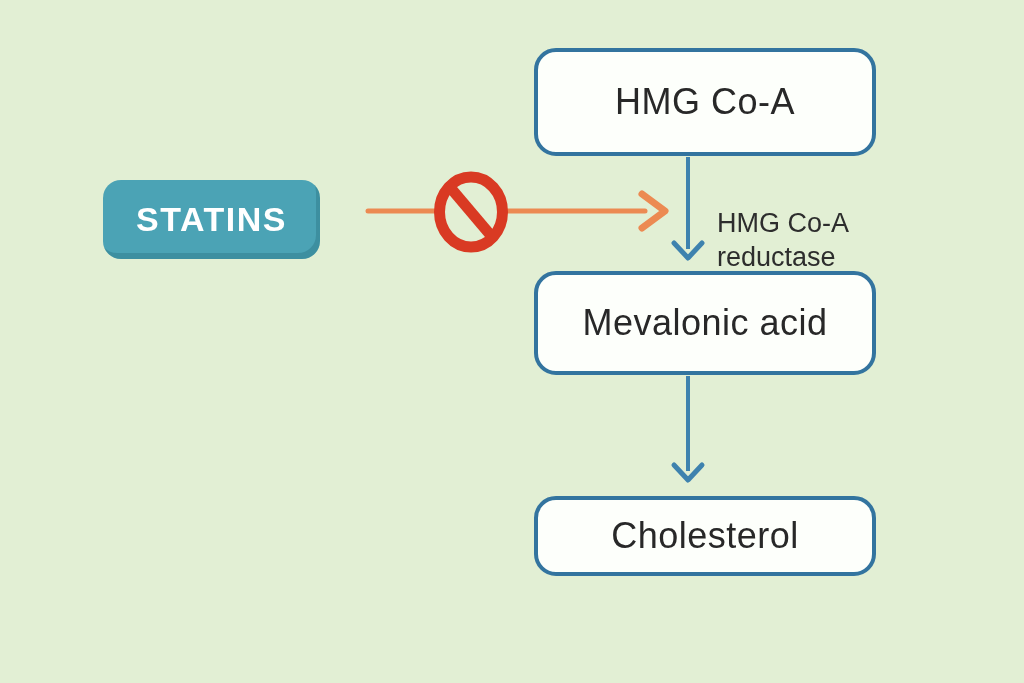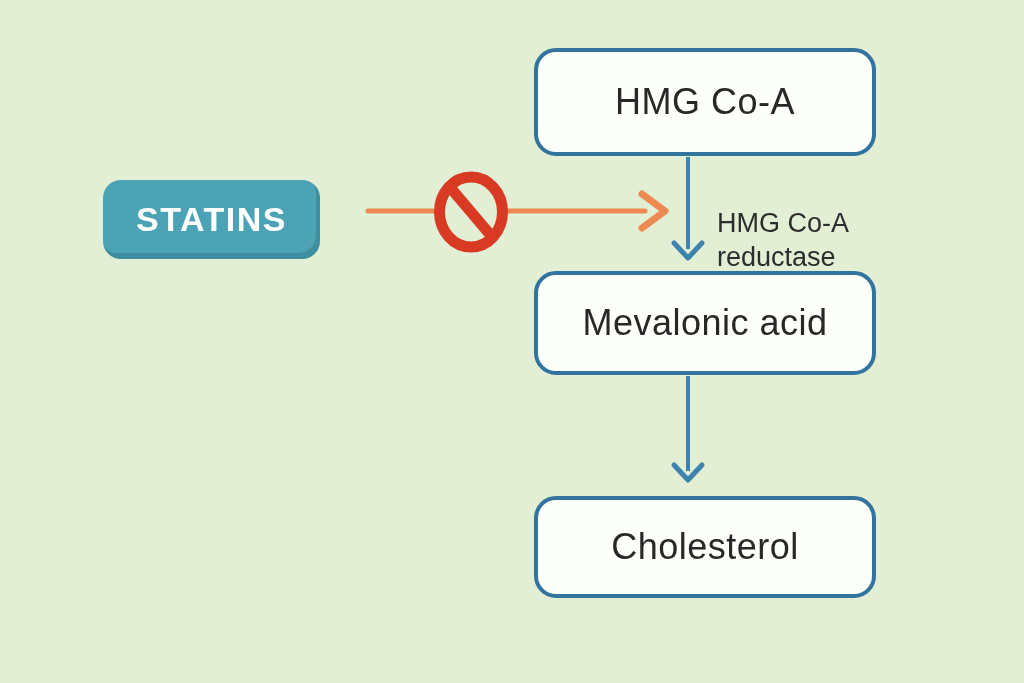--- a/index.html
+++ b/index.html
@@ -65,21 +65,21 @@
     box-sizing: border-box;
     background: var(--box-fill, #fdfffb);
     border: 4px solid var(--box-border, #33749f);
     border-radius: 22px;
     display: flex;
     align-items: center;
     justify-content: center;
   }
   .node-hmg-coa     { top: 48px;  height: 108px; }
   .node-mevalonic   { top: 271px; height: 104px; align-items: center; }
-  .node-cholesterol { top: 496px; height: 102px; }
+  .node-cholesterol { top: 496px; height: 80px; }
   .node-label {
     font-size: 36px;
     font-weight: 500;
     color: var(--text-dark, #282828);
     letter-spacing: 0.5px;
     white-space: nowrap;
   }
   .statins-badge {
     position: absolute;
     left: 103px;

